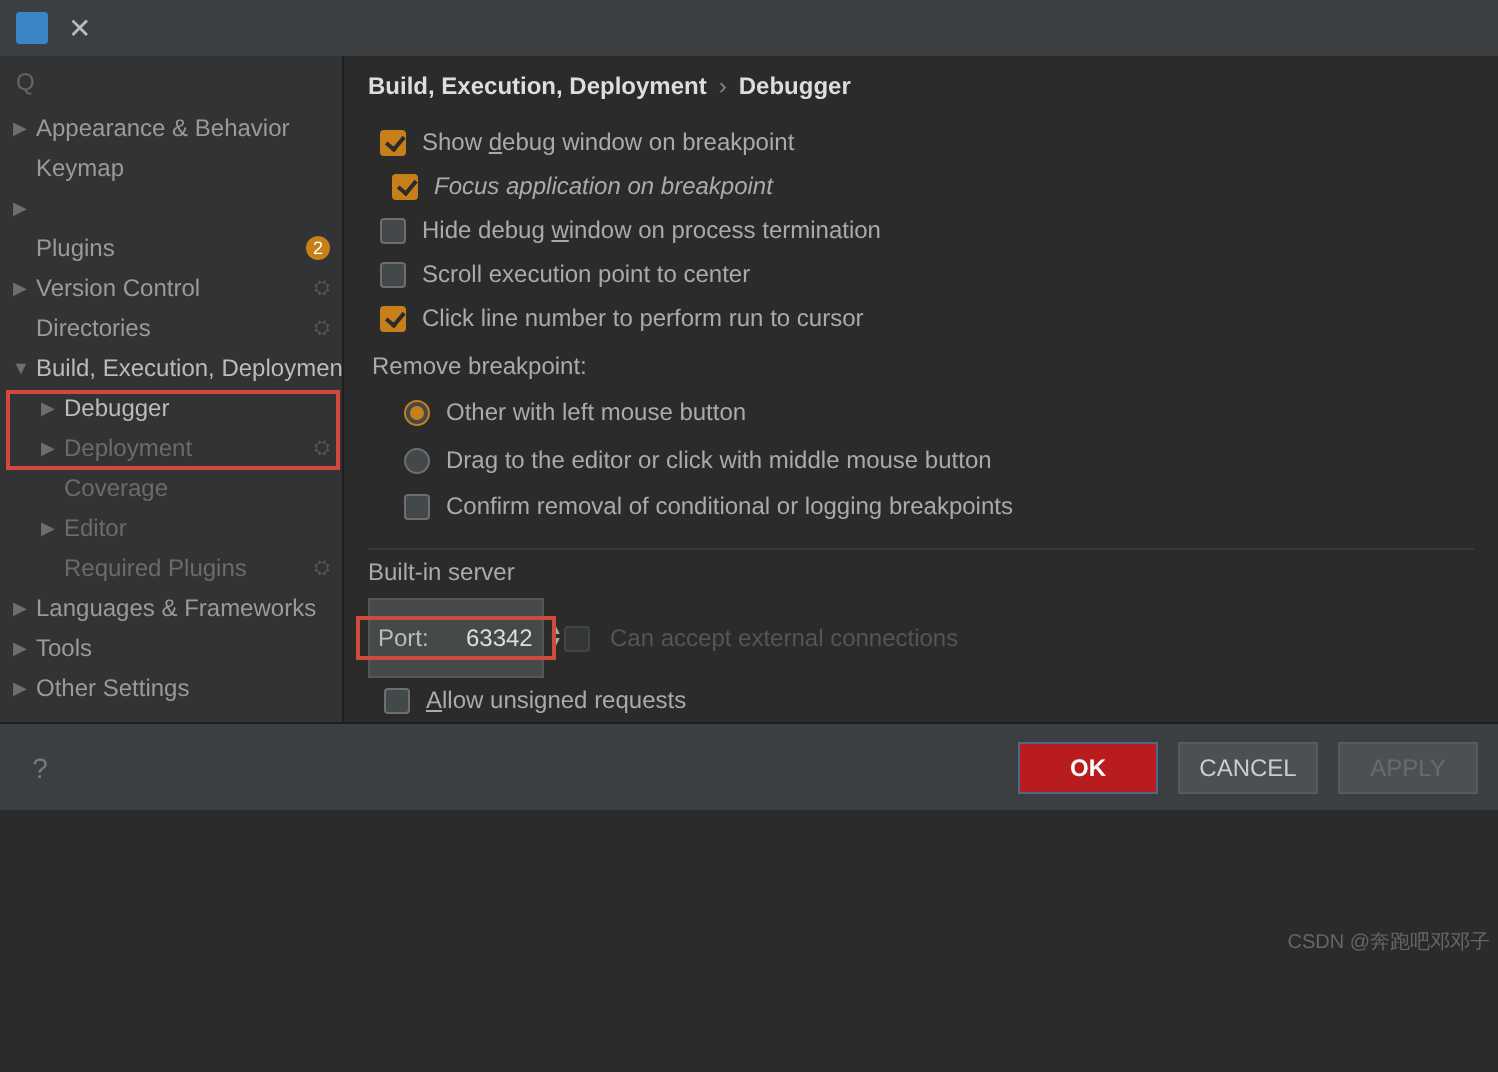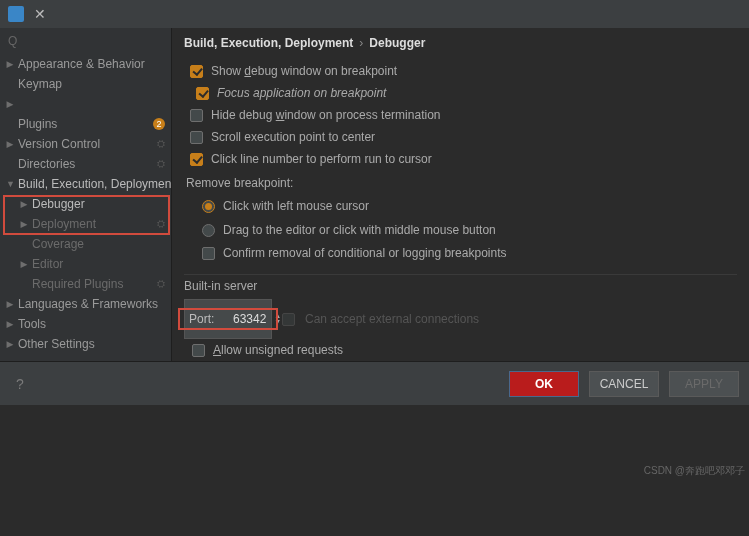--- a/index.html
+++ b/index.html
@@ -163,21 +163,21 @@
           <span class="lbl">Scroll execution point to center</span>
         </div>
     <div class="opt">
           <span class="chk checked"></span>
           <span class="lbl">Click line number to perform run to cursor</span>
         </div>
 
     <div class="section-label">Remove breakpoint:</div>
     <div class="radio-row">
           <span class="radio on"></span>
-          <span>Click with left mouse cursor</span>
+          <span>Other with left mouse button</span>
         </div>
     <div class="radio-row">
           <span class="radio"></span>
           <span>Drag to the editor or click with middle mouse button</span>
         </div>
     <div class="opt" style="margin-left:18px">
           <span class="chk"></span>
           <span class="lbl">Confirm removal of conditional or logging breakpoints</span>
         </div>
 

